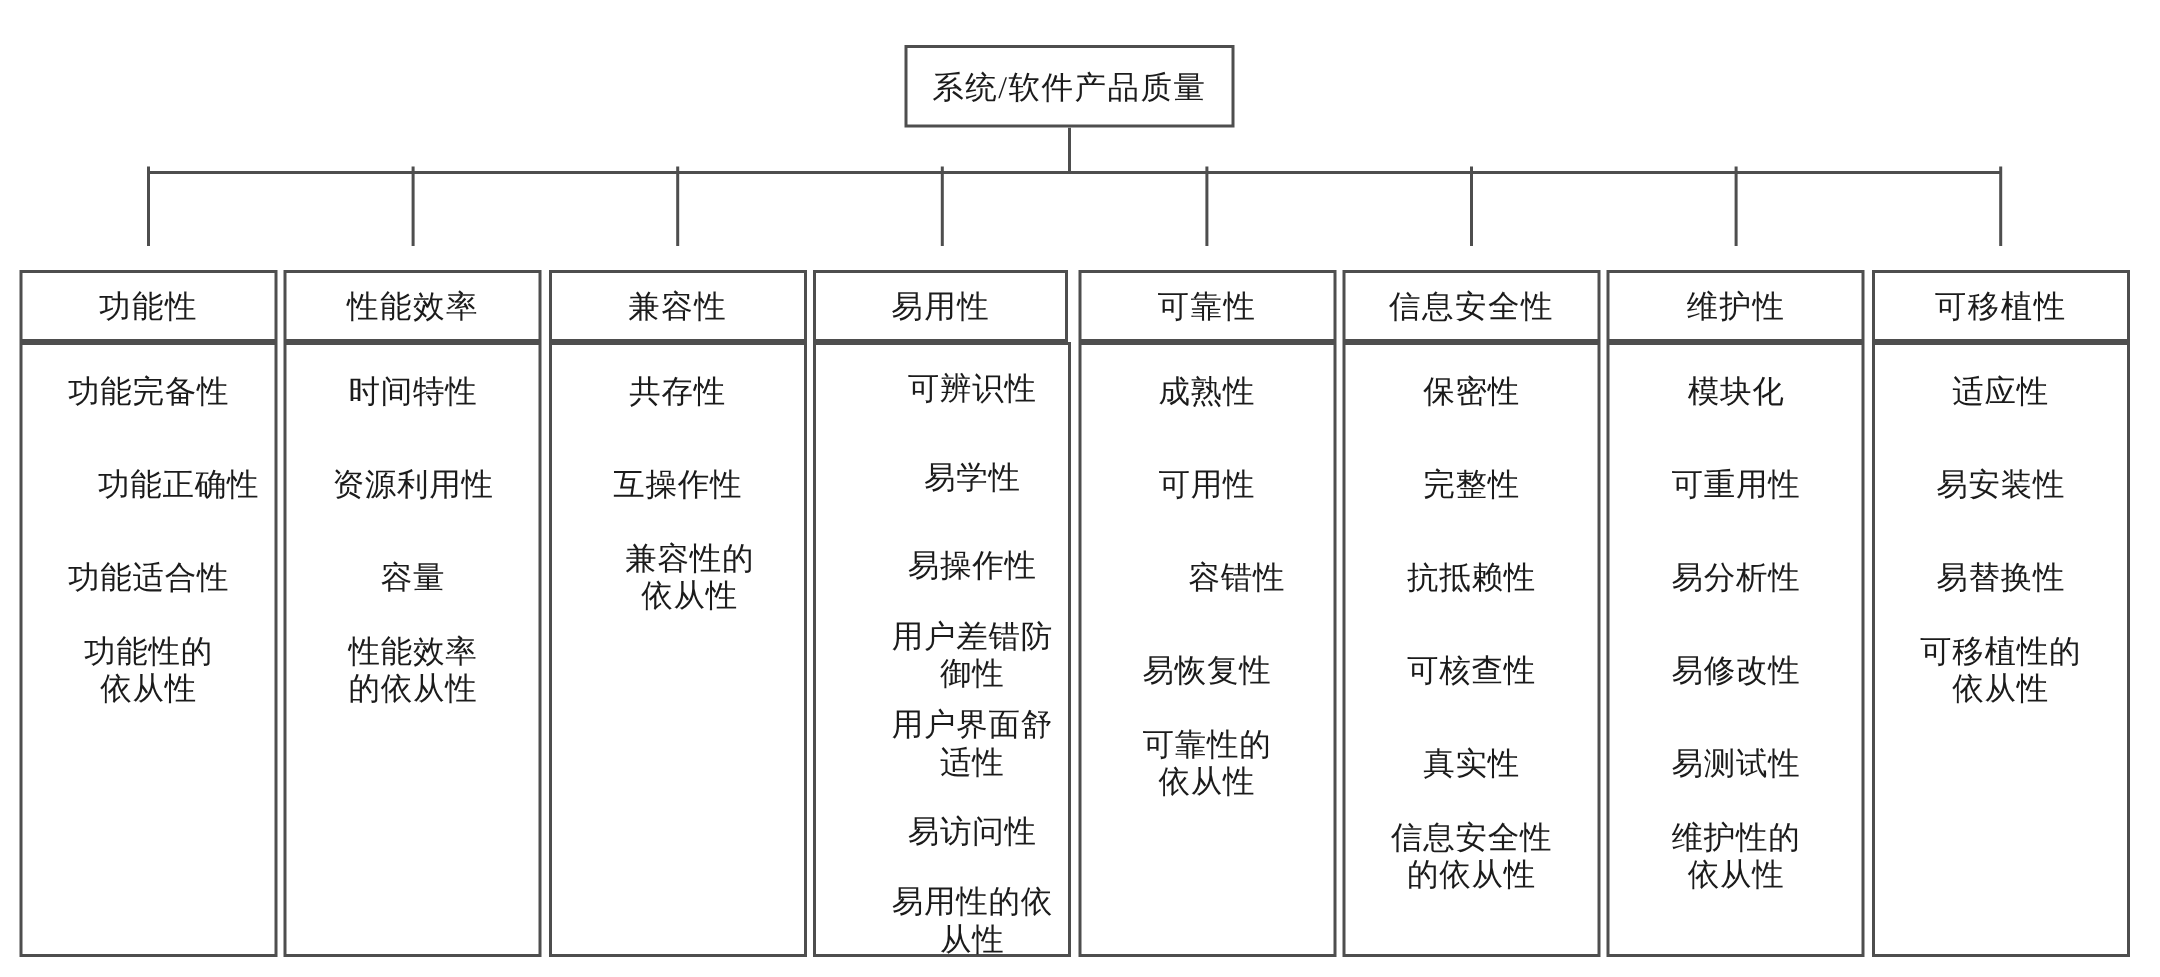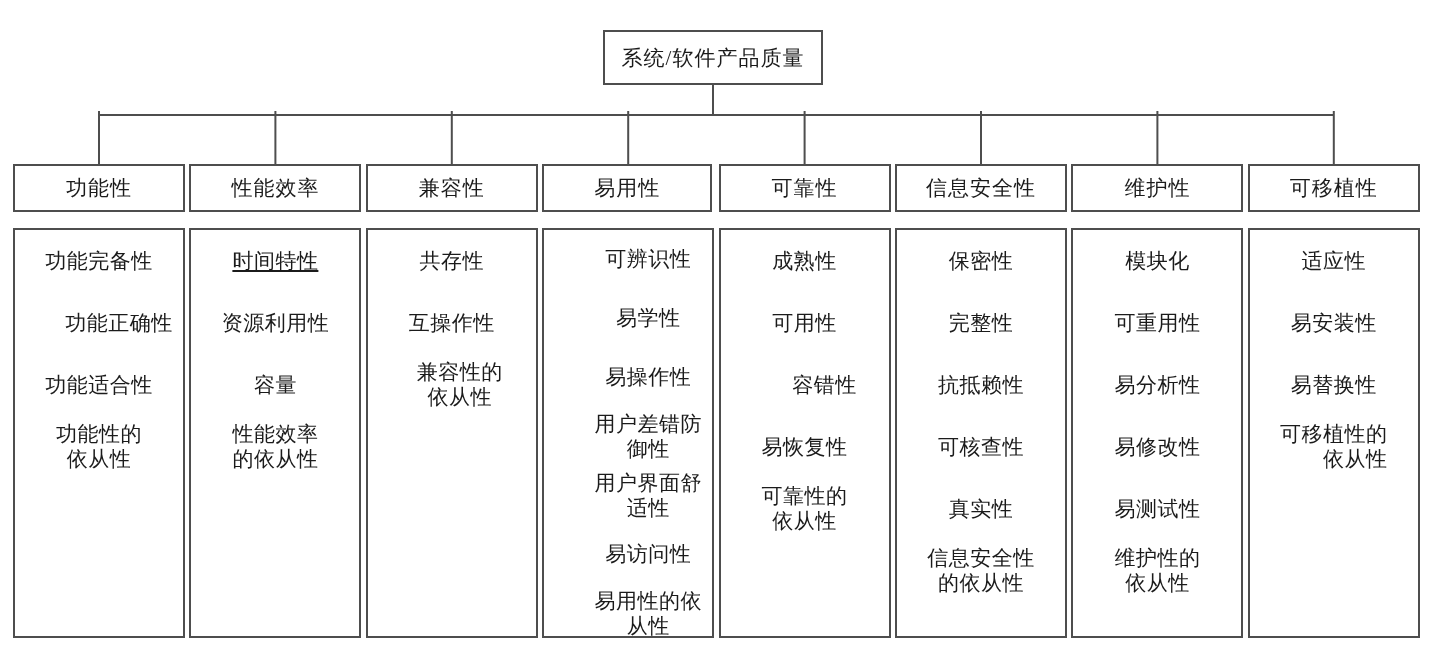--- a/index.html
+++ b/index.html
@@ -25,21 +25,21 @@
     align-items:center;
     justify-content:center;
     text-align:center;
   }
   .root-box{
     left:603px;top:30px;width:220px;height:55px;
     font-size:21px;
     letter-spacing:1px;
   }
   .header-box{
-    top:164px;height:48px;
+    top:180px;height:48px;
     font-size:21px;
     letter-spacing:1px;
   }
   .body-box{
     top:228px;height:410px;
     display:block;
     padding-top:0;
   }
   .item{
     display:flex;
@@ -73,21 +73,21 @@
       <div class="box header-box" style="left: 13px; width: 172px;">功能性</div>
       <div class="box body-box" style="left: 13px; width: 172px;">
         <div class="item" style="height: 62px;">功能完备性</div>
         <div class="item" style="height: 62px; padding-left: 40px;">功能正确性</div>
         <div class="item" style="height: 62px;">功能适合性</div>
         <div class="item" style="height: 62px;">功能性的
 依从性</div>
       </div>
       <div class="box header-box" style="left: 189.4px; width: 172px;">性能效率</div>
       <div class="box body-box" style="left: 189.4px; width: 172px;">
-        <div class="item" style="height: 62px; text-decoration: underline;">时间特性</div>
+        <div class="item" style="height: 62px;">时间特性</div>
         <div class="item" style="height: 62px;">资源利用性</div>
         <div class="item" style="height: 62px;">容量</div>
         <div class="item" style="height: 62px;">性能效率
 的依从性</div>
       </div>
       <div class="box header-box" style="left: 365.8px; width: 172px;">兼容性</div>
       <div class="box body-box" style="left: 365.8px; width: 172px;">
         <div class="item" style="height: 62px;">共存性</div>
         <div class="item" style="height: 62px;">互操作性</div>
         <div class="item" style="height: 62px; padding-left: 16px;">兼容性的
@@ -130,18 +130,18 @@
         <div class="item" style="height: 62px;">易修改性</div>
         <div class="item" style="height: 62px;">易测试性</div>
         <div class="item" style="height: 62px;">维护性的
 依从性</div>
       </div>
       <div class="box header-box" style="left: 1247.8px; width: 172px;">可移植性</div>
       <div class="box body-box" style="left: 1247.8px; width: 172px;">
         <div class="item" style="height: 62px;">适应性</div>
         <div class="item" style="height: 62px;">易安装性</div>
         <div class="item" style="height: 62px;">易替换性</div>
-        <div class="item" style="height: 62px; text-align: right;">可移植性的
+        <div class="item" style="height: 62px;">可移植性的
 依从性</div>
       </div>
     </div>
 
 </div>
 
 </body></html>

